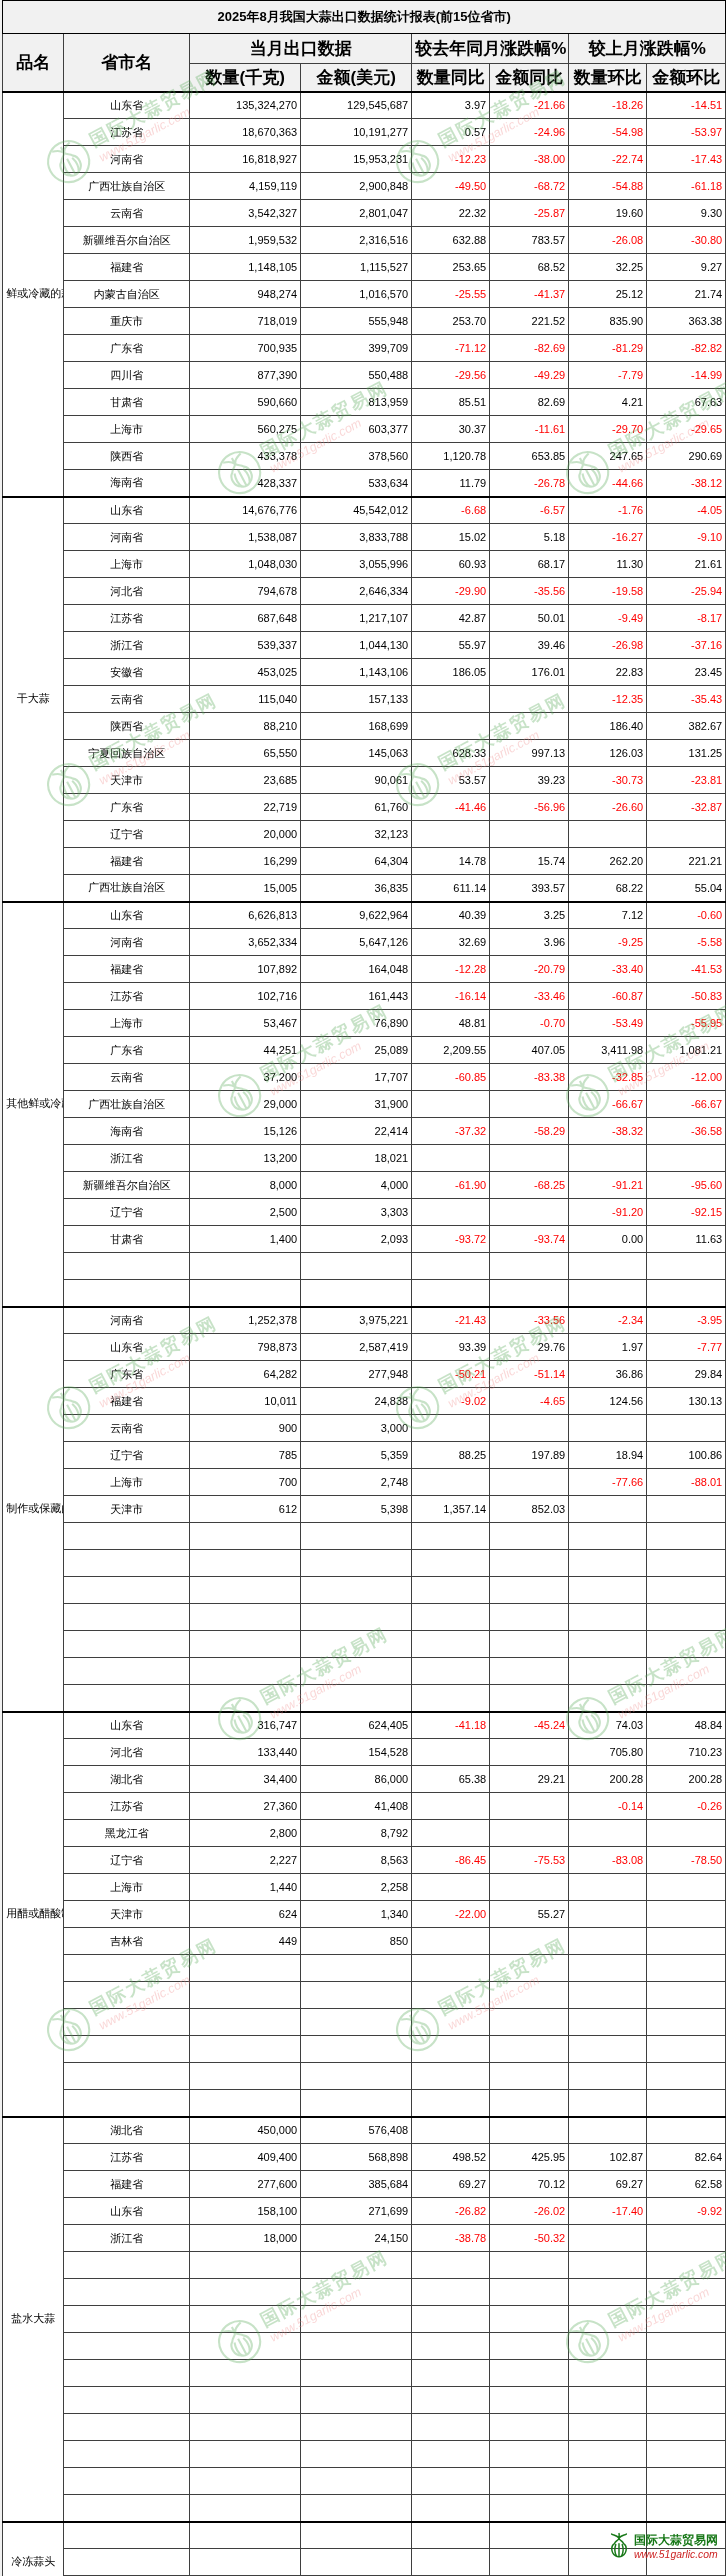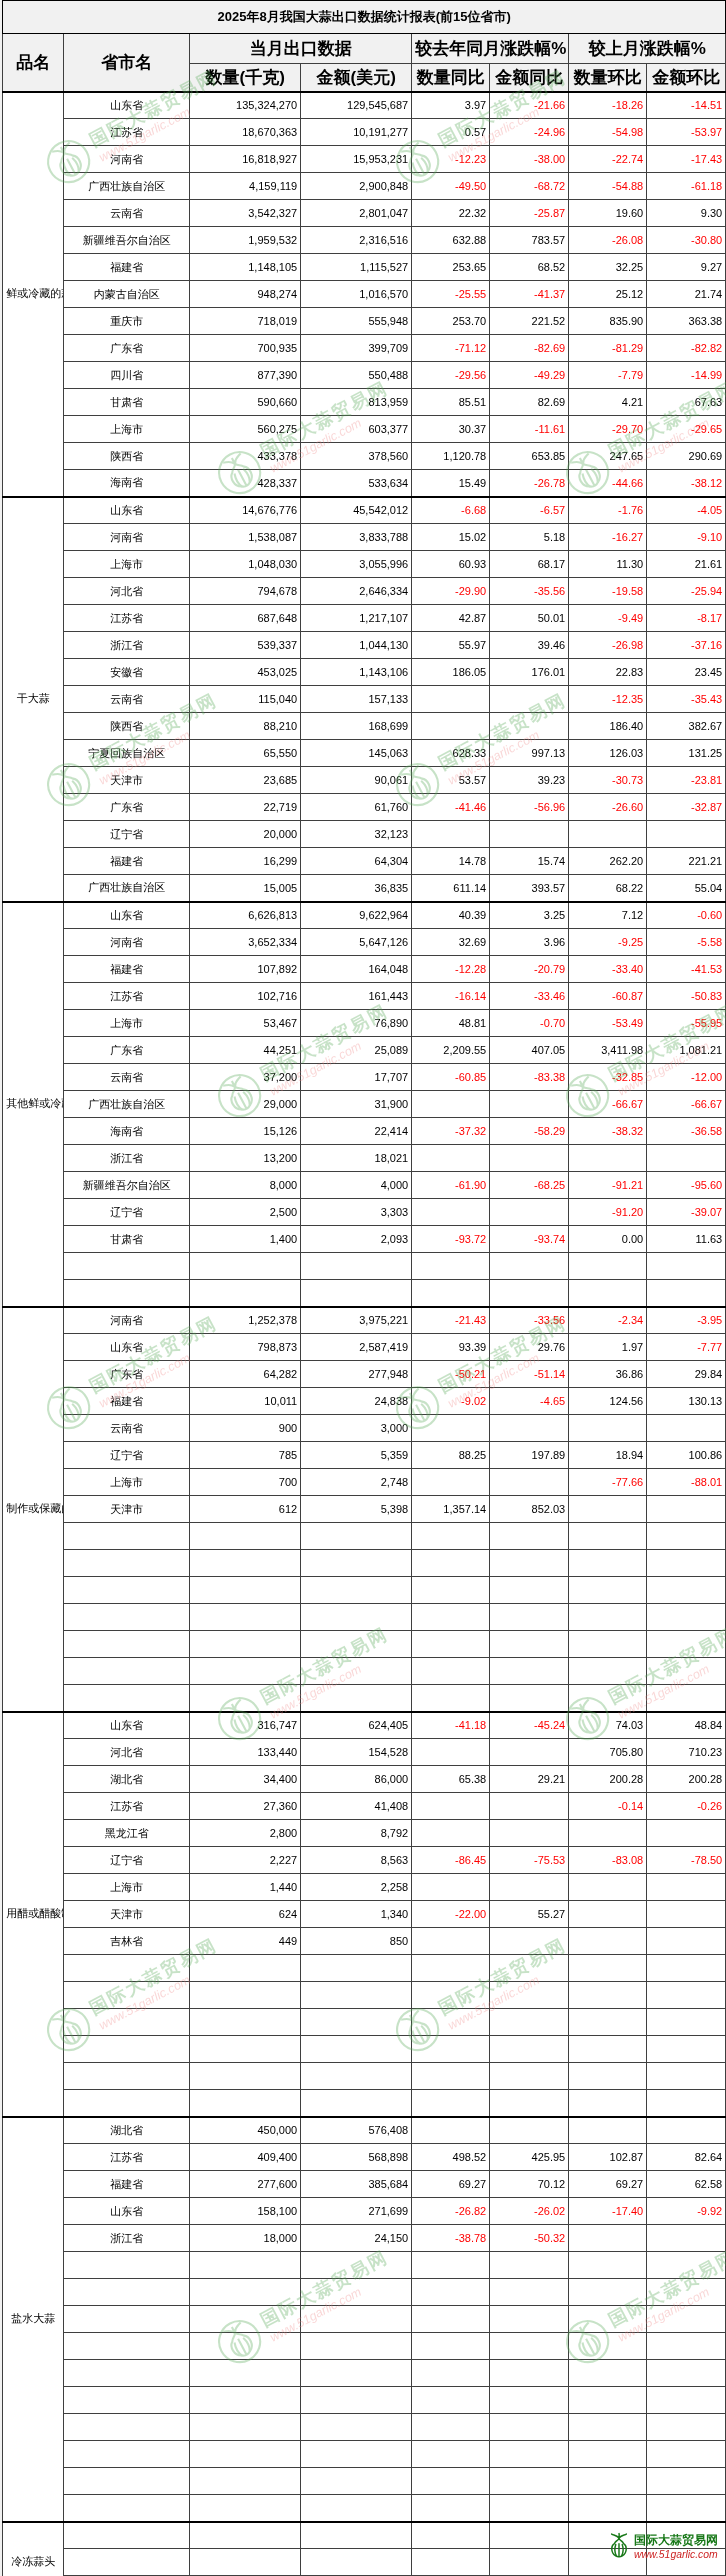--- a/index.html
+++ b/index.html
@@ -196,21 +196,21 @@
           <td class="num-cell">378,560</td>
           <td class="pct-cell">1,120.78</td>
           <td class="pct-cell">653.85</td>
           <td class="pct-cell">247.65</td>
           <td class="pct-cell">290.69</td>
         </tr>
         <tr>
           <td class="prov-cell">海南省</td>
           <td class="num-cell">428,337</td>
           <td class="num-cell">533,634</td>
-          <td class="pct-cell">15.49</td>
+          <td class="pct-cell">11.79</td>
           <td class="pct-cell neg">-26.78</td>
           <td class="pct-cell neg">-44.66</td>
           <td class="pct-cell neg">-38.12</td>
         </tr>
         <tr class="section-start">
           <td class="cat-cell" rowspan="15">干大蒜</td>
           <td class="prov-cell">山东省</td>
           <td class="num-cell">14,676,776</td>
           <td class="num-cell">45,542,012</td>
           <td class="pct-cell neg">-6.68</td>
@@ -444,21 +444,21 @@
           <td class="pct-cell neg">-91.21</td>
           <td class="pct-cell neg">-95.60</td>
         </tr>
         <tr>
           <td class="prov-cell">辽宁省</td>
           <td class="num-cell">2,500</td>
           <td class="num-cell">3,303</td>
           <td class="pct-cell"></td>
           <td class="pct-cell"></td>
           <td class="pct-cell neg">-91.20</td>
-          <td class="pct-cell neg">-39.07</td>
+          <td class="pct-cell neg">-92.15</td>
         </tr>
         <tr>
           <td class="prov-cell">甘肃省</td>
           <td class="num-cell">1,400</td>
           <td class="num-cell">2,093</td>
           <td class="pct-cell neg">-93.72</td>
           <td class="pct-cell neg">-93.74</td>
           <td class="pct-cell">0.00</td>
           <td class="pct-cell">11.63</td>
         </tr>

